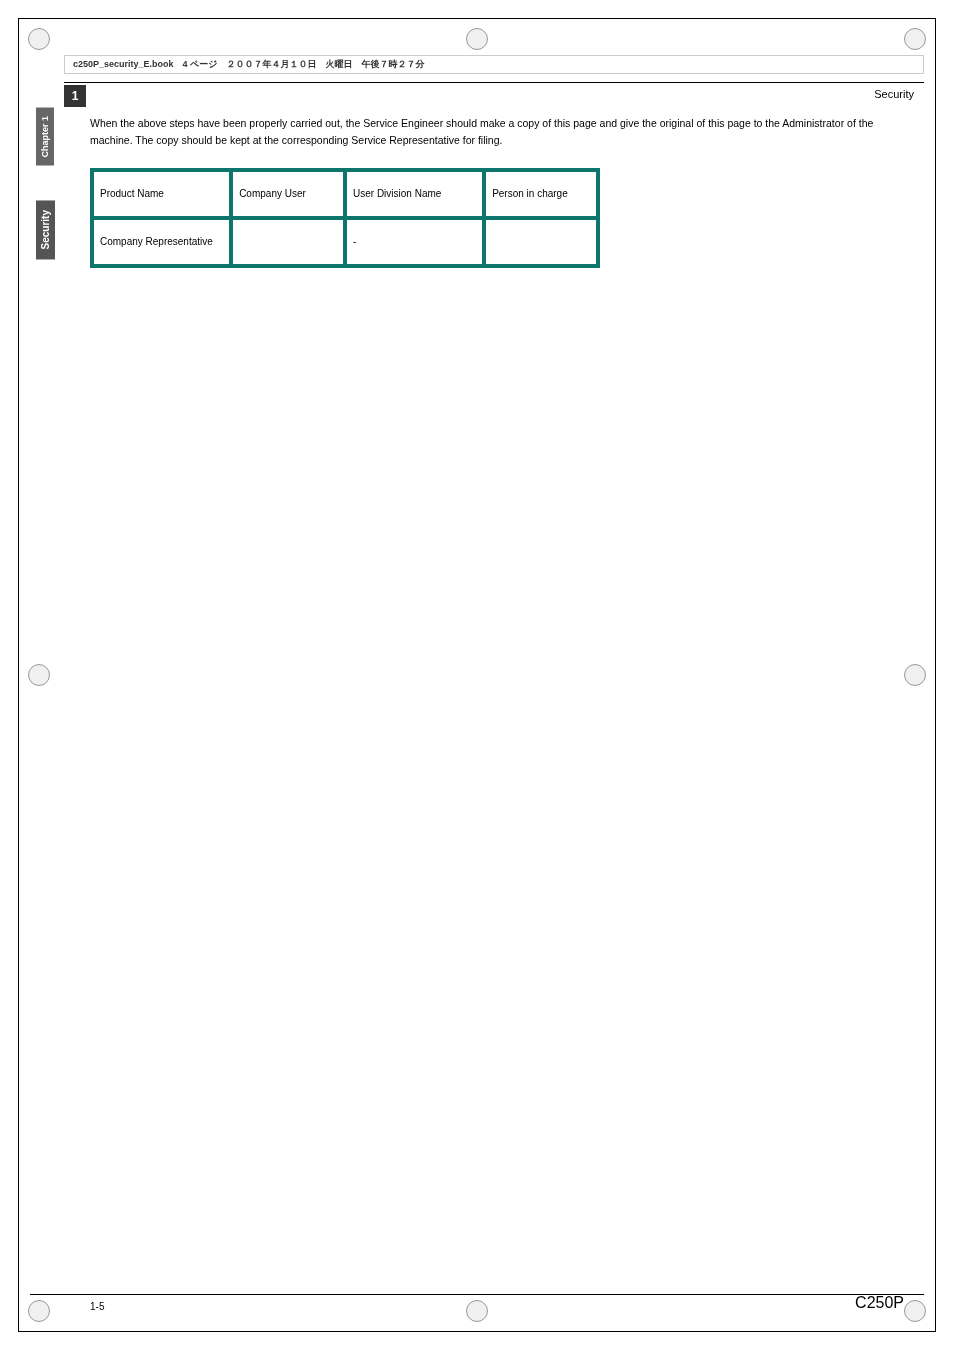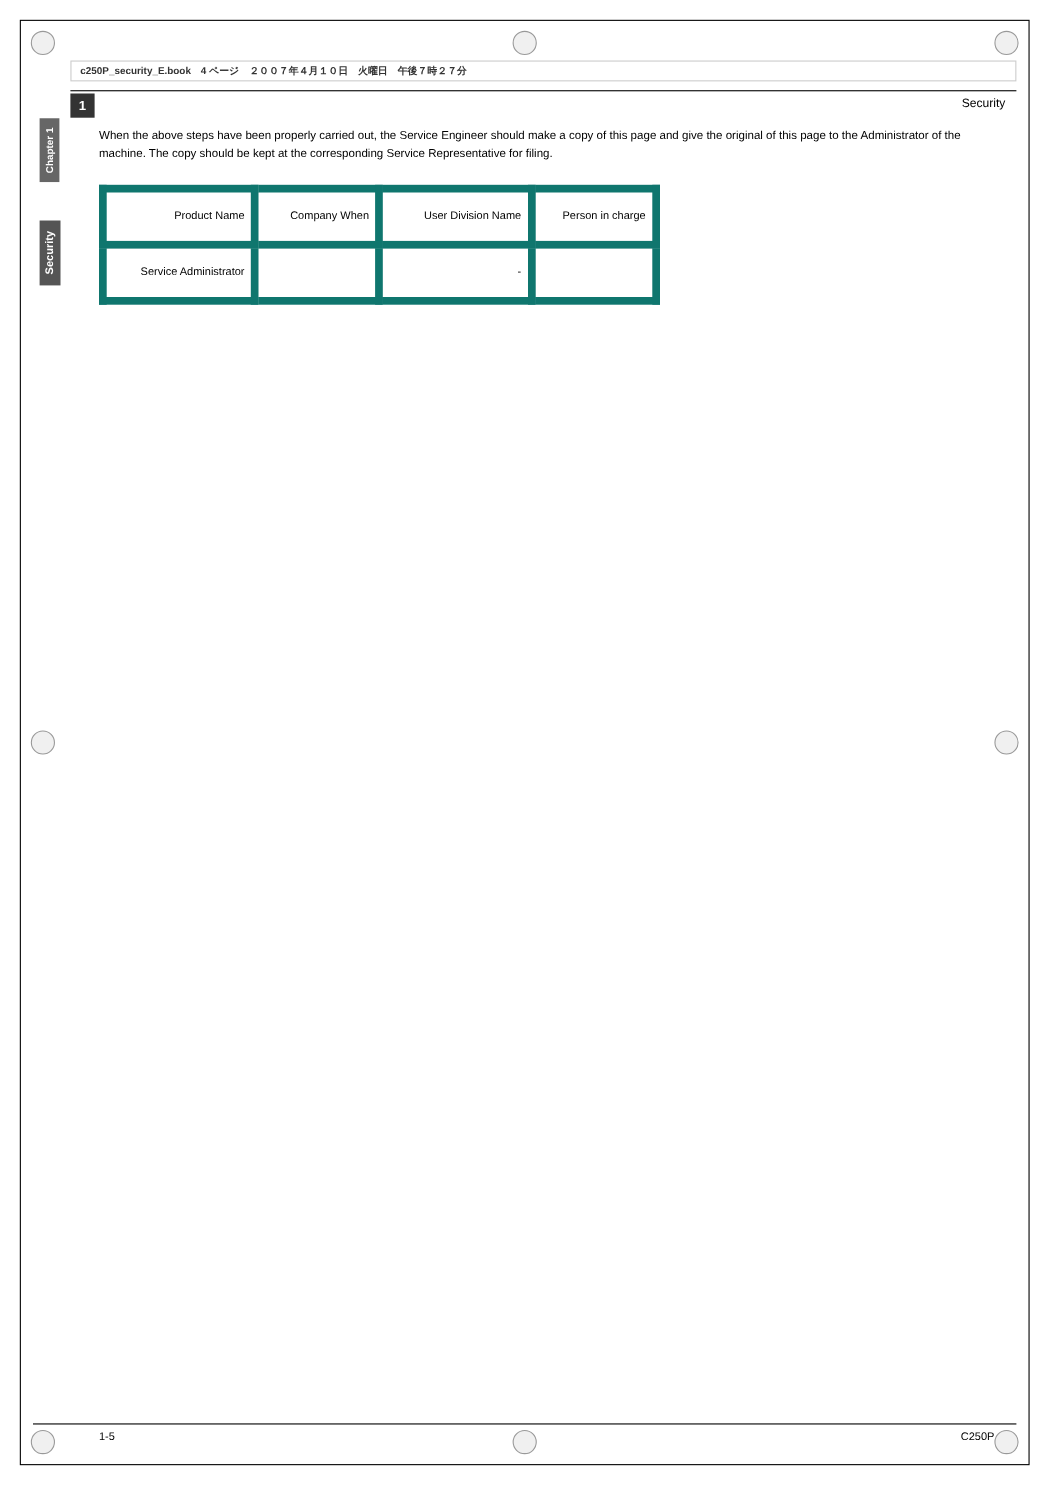--- a/index.html
+++ b/index.html
@@ -95,23 +95,23 @@
 
     
     .info-table {
       border-collapse: collapse;
       width: 510px;
       font-size: 10px;
     }
 
     .info-table th,
     .info-table td {
-      border: 7px solid #0f766e;
+      border: 4px solid #0f766e;
       padding: 14px 6px;
-      text-align: right;
+      text-align: left;
       vertical-align: middle;
       min-height: 20px;
       height: 22px;
     }
 
     .info-table th {
       font-weight: normal;
       background: #fff;
     }
 
@@ -135,21 +135,21 @@
       bottom: 38px;
       left: 90px;
       font-size: 10px;
       color: #000;
     }
 
     .footer-right {
       position: absolute;
       bottom: 38px;
       right: 50px;
-      font-size: 10px;
+      font-size: 16px;
       color: #000;
     }
 
     
     .sidebar-security {
       position: absolute;
       left: 36px;
       top: 200px;
       writing-mode: vertical-rl;
       text-orientation: mixed;
@@ -225,28 +225,28 @@
 <div class="sidebar-security">Security</div>
 
 <div class="main-content">
 
   <p class="intro-text">When the above steps have been properly carried out, the Service Engineer should make a copy of this page and give the original of this page to the Administrator of the machine. The copy should be kept at the corresponding Service Representative for filing.</p>
 
   <table class="info-table">
     <thead>
       <tr>
         <th class="col-product">Product Name</th>
-        <th class="col-company">Company When</th>
+        <th class="col-company">Company User</th>
         <th class="col-division">User Division Name</th>
         <th class="col-person">Person in charge</th>
       </tr>
     </thead>
     <tbody>
       <tr>
-        <td>Service Administrator</td>
+        <td>Company Representative</td>
         <td></td>
         <td>-</td>
         <td></td>
       </tr>
     </tbody>
   </table>
 
 </div>
 
 <div class="footer-line"></div>

